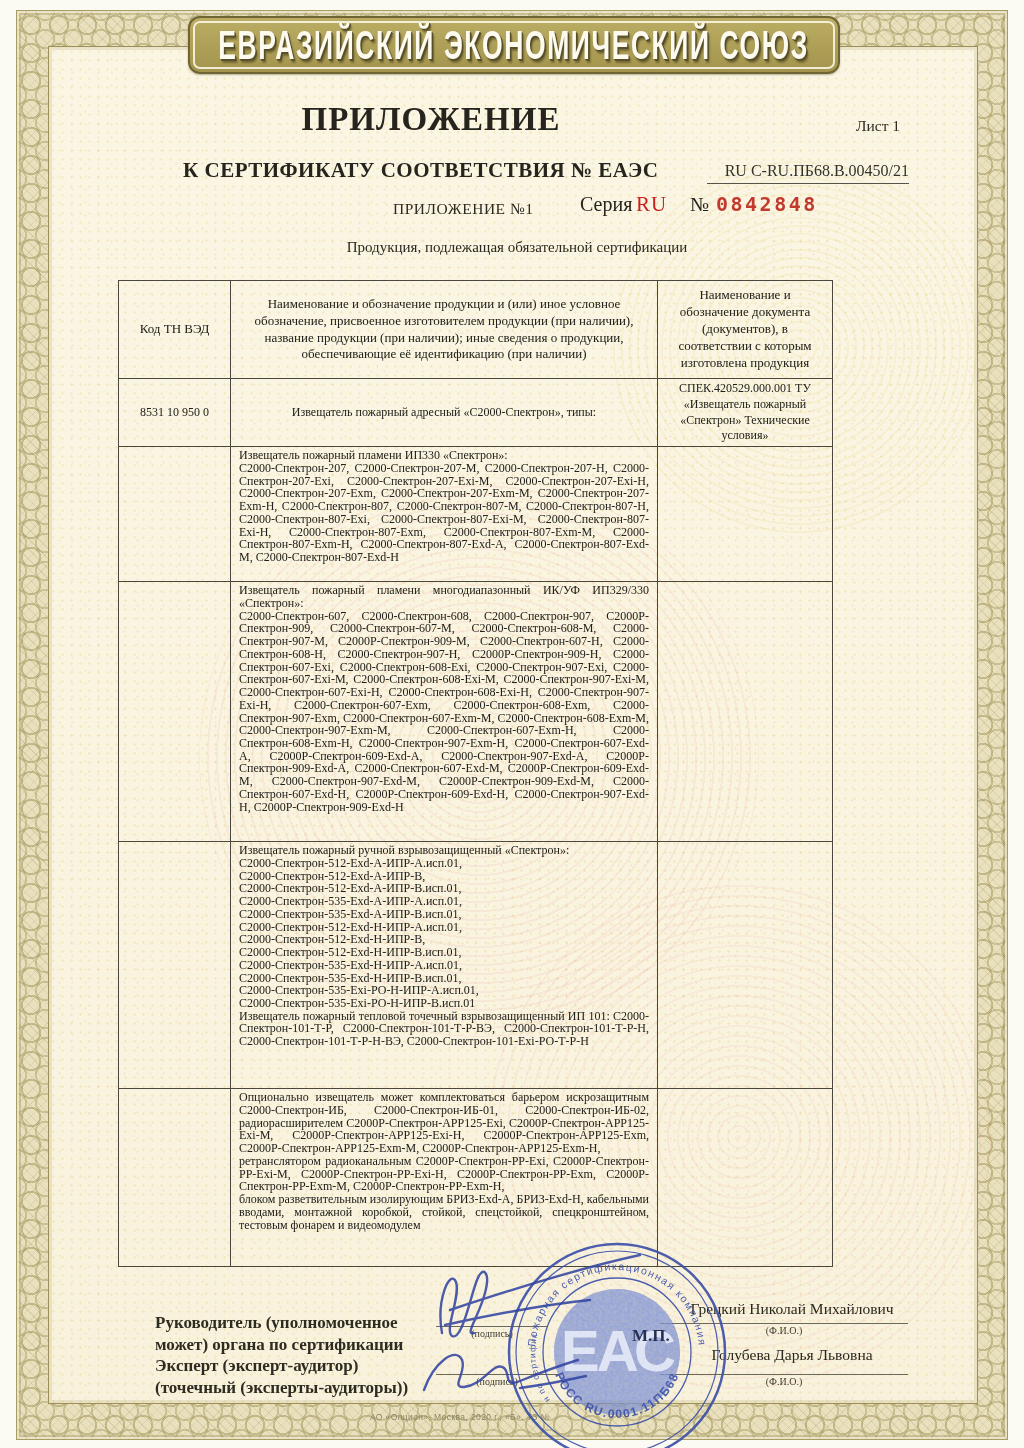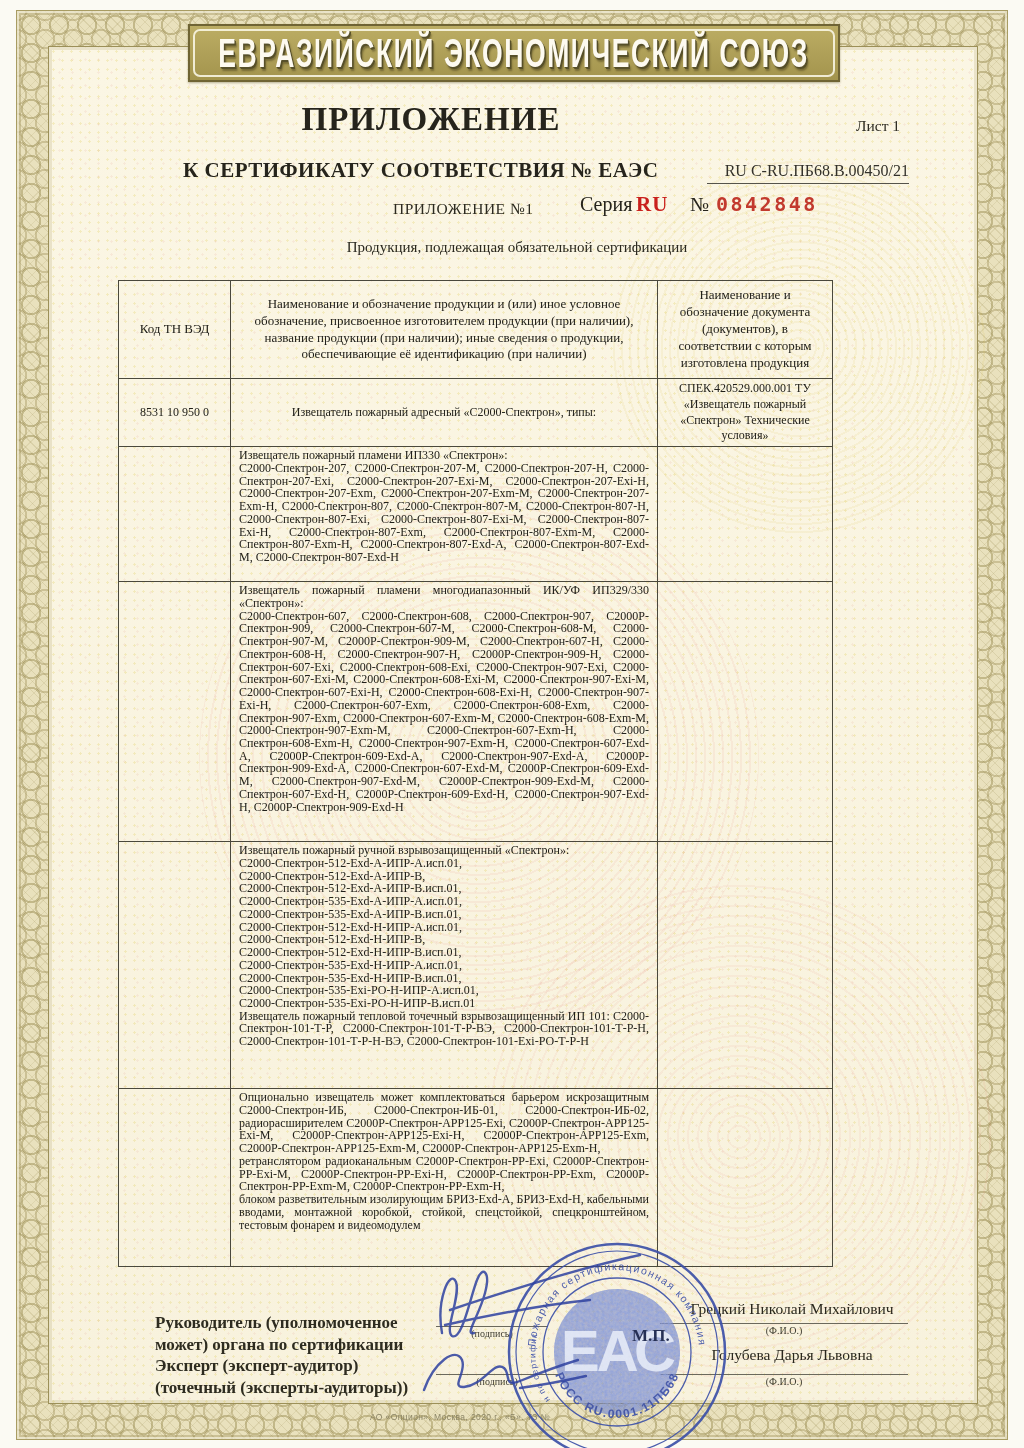--- a/index.html
+++ b/index.html
@@ -35,23 +35,23 @@
   }
   .rosette{position:absolute;border-radius:50%;pointer-events:none;}
   .rosette.r1{left:150px;top:430px;width:560px;height:560px;
     background:repeating-radial-gradient(circle, rgba(228,122,112,.09) 0 2px, transparent 2px 9px);}
   .rosette.r2{left:430px;top:830px;width:520px;height:520px;
     background:repeating-radial-gradient(circle, rgba(228,122,112,.08) 0 2px, transparent 2px 10px);}
   .rosette.r3{left:560px;top:110px;width:380px;height:380px;
     background:repeating-radial-gradient(circle, rgba(214,186,64,.10) 0 2px, transparent 2px 8px);}
   
   .banner{
-    position:absolute;top:24px;left:calc(50% - 324px);width:648px;height:54px;
+    position:absolute;top:16px;left:calc(50% - 324px);width:648px;height:54px;
     background:linear-gradient(#bcad64,#a3944d);
-    border:2px solid #6f6434;border-radius:0;
+    border:2px solid #6f6434;border-radius:12px;
     box-shadow:0 1px 2px rgba(80,70,30,.4);
     z-index:6;
   }
   .banner-inner{
     position:absolute;inset:3px;border:2px solid rgba(253,250,235,.85);border-radius:7px;
     display:flex;align-items:center;justify-content:center;overflow:hidden;
   }
   .banner-text{
     font-family:"Liberation Sans", sans-serif;font-weight:bold;font-size:34px;
     color:#fdfaf0;letter-spacing:2px;white-space:nowrap;
@@ -61,21 +61,21 @@
   
   .abs{position:absolute;}
   .doc-title{top:101px;left:0;width:828px;text-align:center;padding-left:34px;box-sizing:border-box;
     font-size:33px;font-weight:bold;letter-spacing:1px;color:#26241c;}
   .sheet-no{top:117px;left:856px;font-size:15.5px;color:#2e2c22;}
   .subtitle{top:158px;left:183px;font-size:21px;font-weight:bold;letter-spacing:.5px;color:#26241c;}
   .cert-number{top:162px;left:707px;width:202px;text-align:right;font-size:16px;color:#33312a;
     border-bottom:1.5px solid #55534a;padding-bottom:3px;}
   .annex-label{top:200px;left:393px;font-size:15.5px;letter-spacing:.5px;color:#2c2a20;text-align:center;}
   .series-label{top:193px;left:580px;font-size:20px;color:#26241c;}
-  .series-value{top:192px;left:636px;font-size:21px;font-weight:bold;color:#c9201d;letter-spacing:1px;}
+  .series-value{top:192px;left:636px;font-size:21px;font-weight:normal;color:#c9201d;letter-spacing:1px;}
   .number-sign{top:193px;left:690px;font-size:20px;color:#26241c;}
   .blank-number{top:192px;left:716px;font-family:"DejaVu Sans Mono", monospace;font-size:20px;
     font-weight:bold;color:#c23a2e;letter-spacing:2.5px;}
   .section-title{top:239px;left:0;width:1024px;text-align:center;padding-left:10px;box-sizing:border-box;
     font-size:15px;color:#2a281e;}
   
   table.prod{
     position:absolute;left:118px;top:280px;width:714px;
     border-collapse:collapse;table-layout:fixed;
     font-size:12px;color:#21201a;z-index:2;

